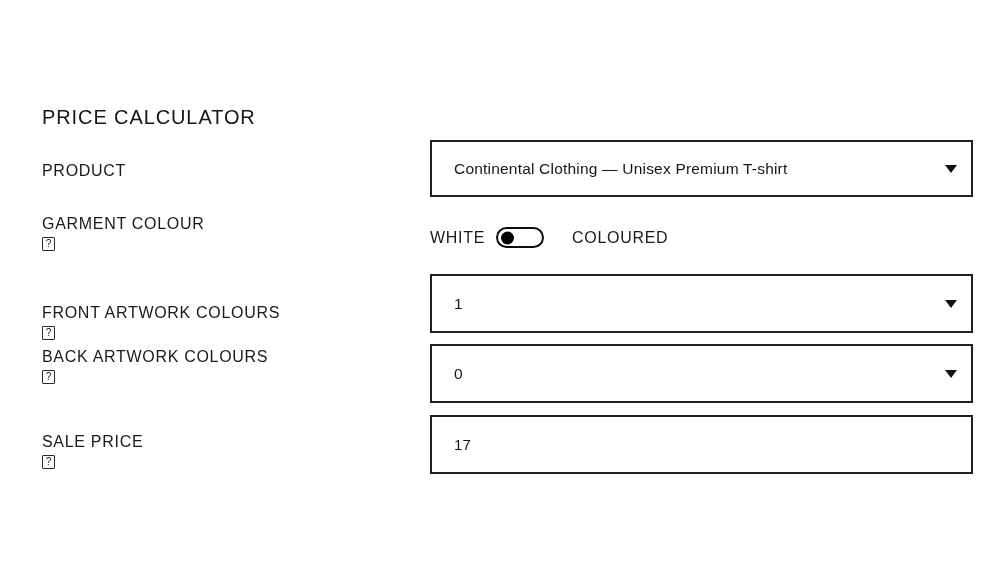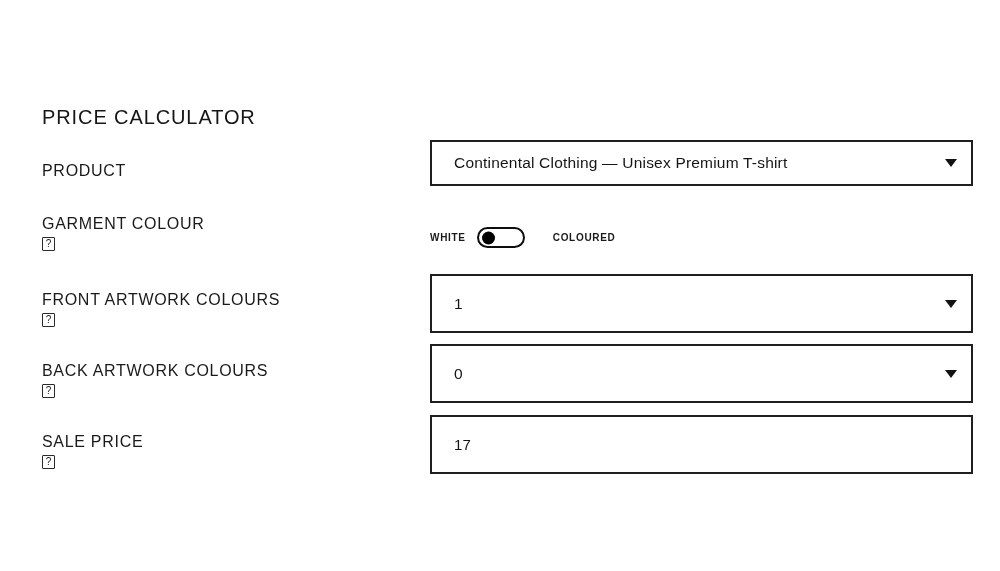--- a/index.html
+++ b/index.html
@@ -33,46 +33,46 @@
     width:0;height:0;margin-left:8px;
     border-left:6.5px solid transparent;border-right:6.5px solid transparent;
     border-top:8px solid #121212;flex:0 0 auto;
     position:absolute;right:14px;top:50%;transform:translateY(-50%);
   }
   .toggle-row{
     position:absolute;left:430px;top:227px;height:21px;
     display:flex;align-items:center;
   }
   .toggle-option{
-    font-size:10px;font-weight:700;letter-spacing:0.7px;color:#1a1a1a;white-space:nowrap;
+    font-size:16px;font-weight:400;letter-spacing:0.7px;color:#1a1a1a;white-space:nowrap;
   }
   .toggle-option.left{margin-right:11px;}
   .toggle-option.right{margin-left:8px;padding-left:20px;}
   .toggle-switch{
     position:relative;width:48px;height:21px;box-sizing:border-box;
     border:2px solid #0d0d0d;border-radius:11px;background:#ffffff;cursor:pointer;
     flex:0 0 auto;
   }
   .toggle-knob{
     position:absolute;left:3px;top:50%;transform:translateY(-50%);
     width:13px;height:13px;border-radius:50%;background:#000000;
   }
   .text-input{
     position:absolute;left:430px;width:543px;box-sizing:border-box;
     border:2px solid #1f1f1f;background:#ffffff;outline:none;
     padding:0 22px;font-family:"Liberation Sans",sans-serif;
     font-size:15px;letter-spacing:0.2px;color:#161616;
   }
   
   #product-label{top:162px;}
-  #product-select{top:140px;height:46px;}
+  #product-select{top:140px;height:57px;}
   #garment-label{top:215px;}
-  #front-label{top:291px;}
+  #front-label{top:304px;}
   #front-select{top:274px;height:59px;}
-  #back-label{top:362px;}
+  #back-label{top:348px;}
   #back-select{top:344px;height:59px;}
   #sale-label{top:433px;}
   #sale-input{top:415px;height:59px;}
 </style>
 </head>
 <body>
 
 <div class="page">
 
   <h1 class="page-title">PRICE CALCULATOR</h1>

